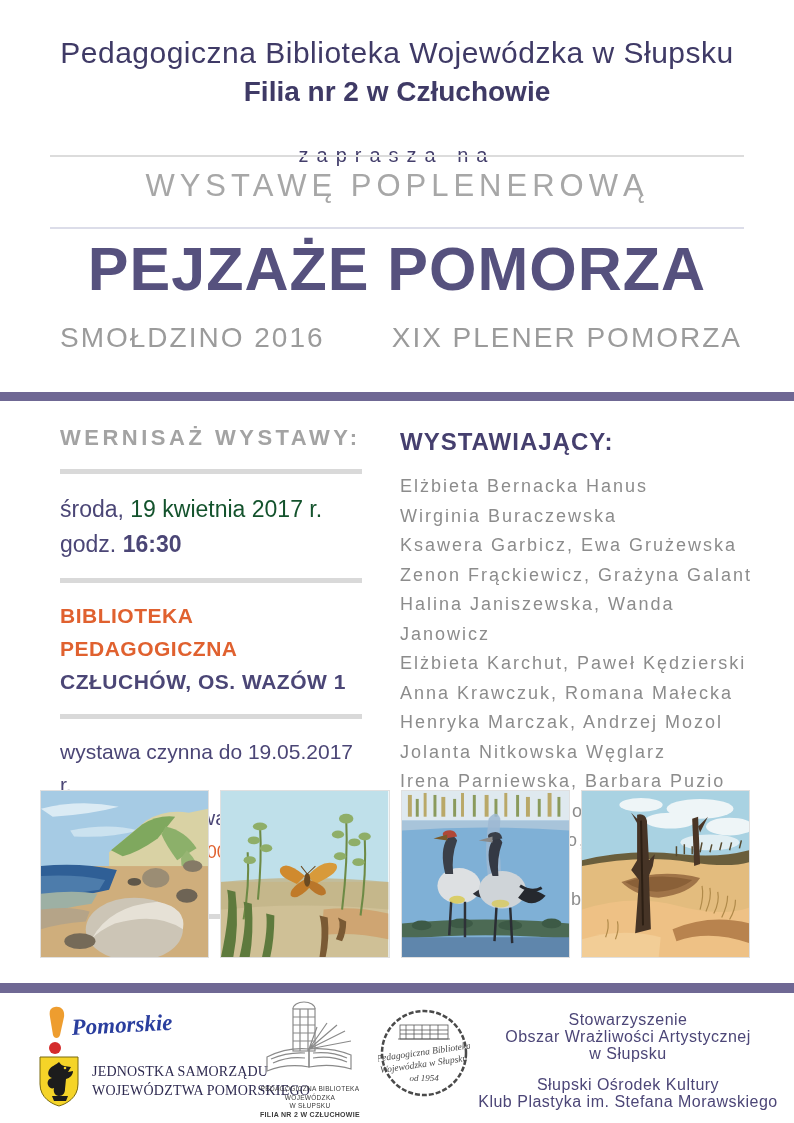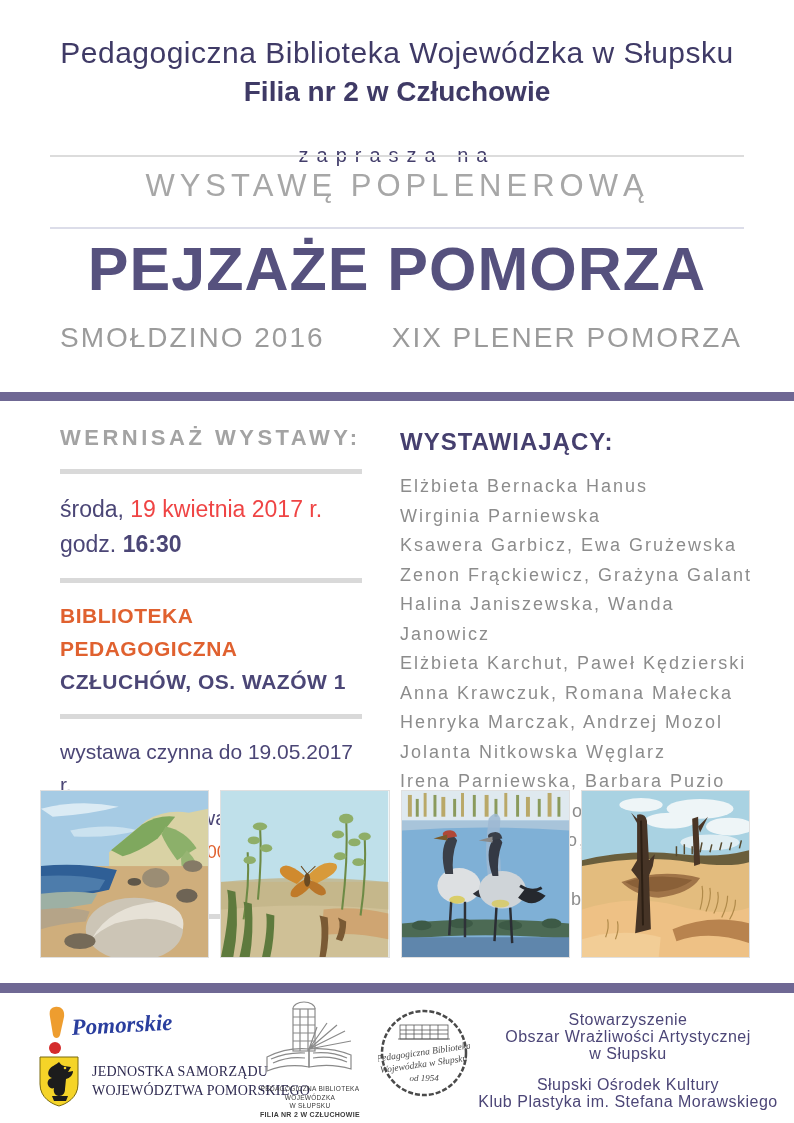--- a/index.html
+++ b/index.html
@@ -28,21 +28,21 @@
   .bar-bottom { top:983px; height:10px; }
   
   .left-col { position:absolute; left:60px; top:425px; width:302px; }
   .wernisaz-heading { font-size:22px; font-weight:bold; letter-spacing:3.5px; color:#a3a3a3; }
   .divider { height:5px; background:#d9d9d9; width:100%; }
   .d1 { margin-top:18px; }
   .d2 { margin-top:16px; }
   .d3 { margin-top:16px; }
   .d4 { margin-top:12px; }
   .when { margin-top:18px; font-size:23px; line-height:35px; color:#4b4676; }
-  .orange { color:#ef4444; }
+  .orange { color:#14532d; }
   .bold { font-weight:bold; }
   .venue { margin-top:16px; font-size:21px; line-height:33px; font-weight:bold; }
   .venue-l1 { color:#e0612f; letter-spacing:0.5px; }
   .venue-l2 { color:#4b4676; letter-spacing:0.5px; }
   .open-info { margin-top:16px; font-size:21px; line-height:33px; color:#4b4676; }
   .open-hours { font-size:18px; color:#e0612f; margin-top:2px; }
   
   .right-col { position:absolute; left:400px; top:428px; width:370px; }
   .exhibitors-heading { font-size:24px; font-weight:bold; letter-spacing:1px; color:#453f6e; }
   .names { margin-top:16px; font-size:18px; line-height:29.5px; letter-spacing:2px; color:#8c8c8c; }
@@ -106,21 +106,21 @@
       <div>w godzinach otwarcia biblioteki</div>
       <div class="open-hours">(pon.-pt. 11:00-18:00, sob. 8:00-15:00)</div>
     </div>
     <div class="divider d4"></div>
   </div>
 
   <div class="right-col">
     <div class="exhibitors-heading">WYSTAWIAJĄCY:</div>
     <div class="names">
       <div>Elżbieta Bernacka Hanus</div>
-      <div>Wirginia Parniewska</div>
+      <div>Wirginia Buraczewska</div>
       <div>Ksawera Garbicz, Ewa Grużewska</div>
       <div>Zenon Frąckiewicz,  Grażyna Galant</div>
       <div>Halina Janiszewska, Wanda Janowicz</div>
       <div>Elżbieta Karchut, Paweł Kędzierski</div>
       <div>Anna Krawczuk, Romana Małecka</div>
       <div>Henryka Marczak, Andrzej Mozol</div>
       <div>Jolanta Nitkowska Węglarz</div>
       <div>Irena Parniewska, Barbara Puzio</div>
       <div>Bogumiła Skomoroko</div>
       <div>Danuta Sokołanko, Aleksander Stolicki</div>

